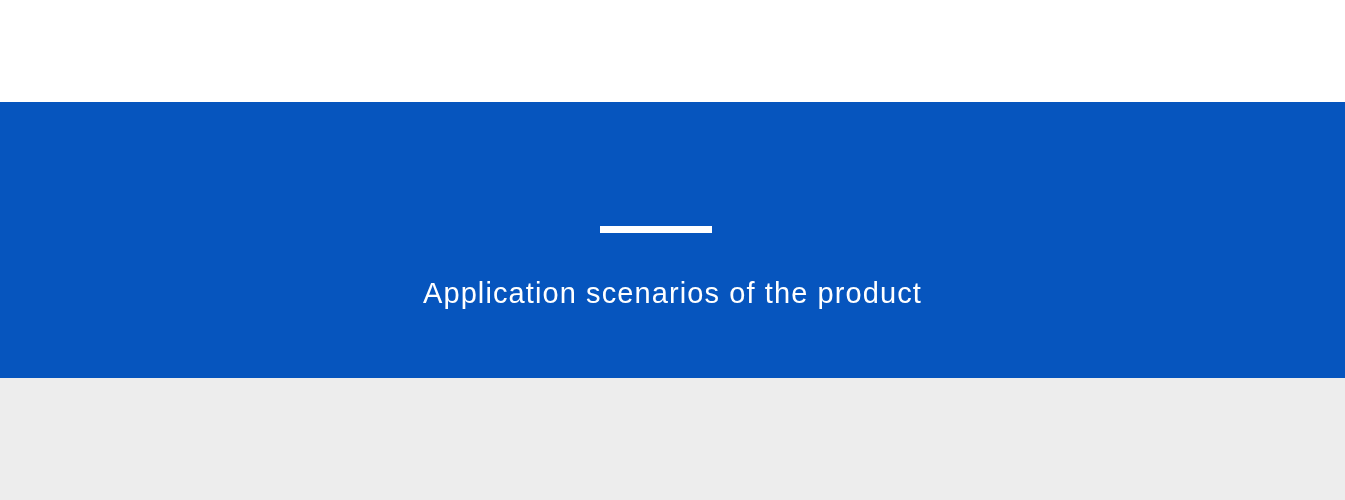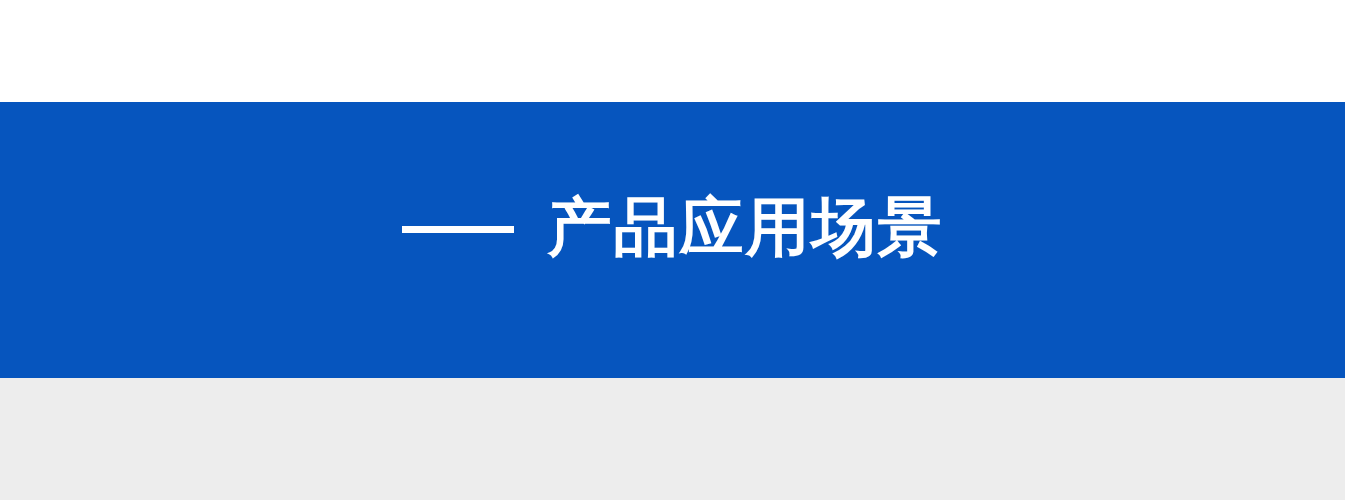--- a/index.html
+++ b/index.html
@@ -124,22 +124,22 @@
 <body>
 
 <div class="page">
 
   <div class="top-strip"></div>
 
   <div class="hero-banner">
 
     <div class="hero-title-row">
       <div class="title-dash"></div>
-      <div class="hero-title">产品应用场景</div>
     </div>
 
+    <div class="hero-subtitle">Application scenarios of the product</div>
 
   </div>
 
   <div class="grey-section"></div>
 
 
 </div>
 
 </body></html>

